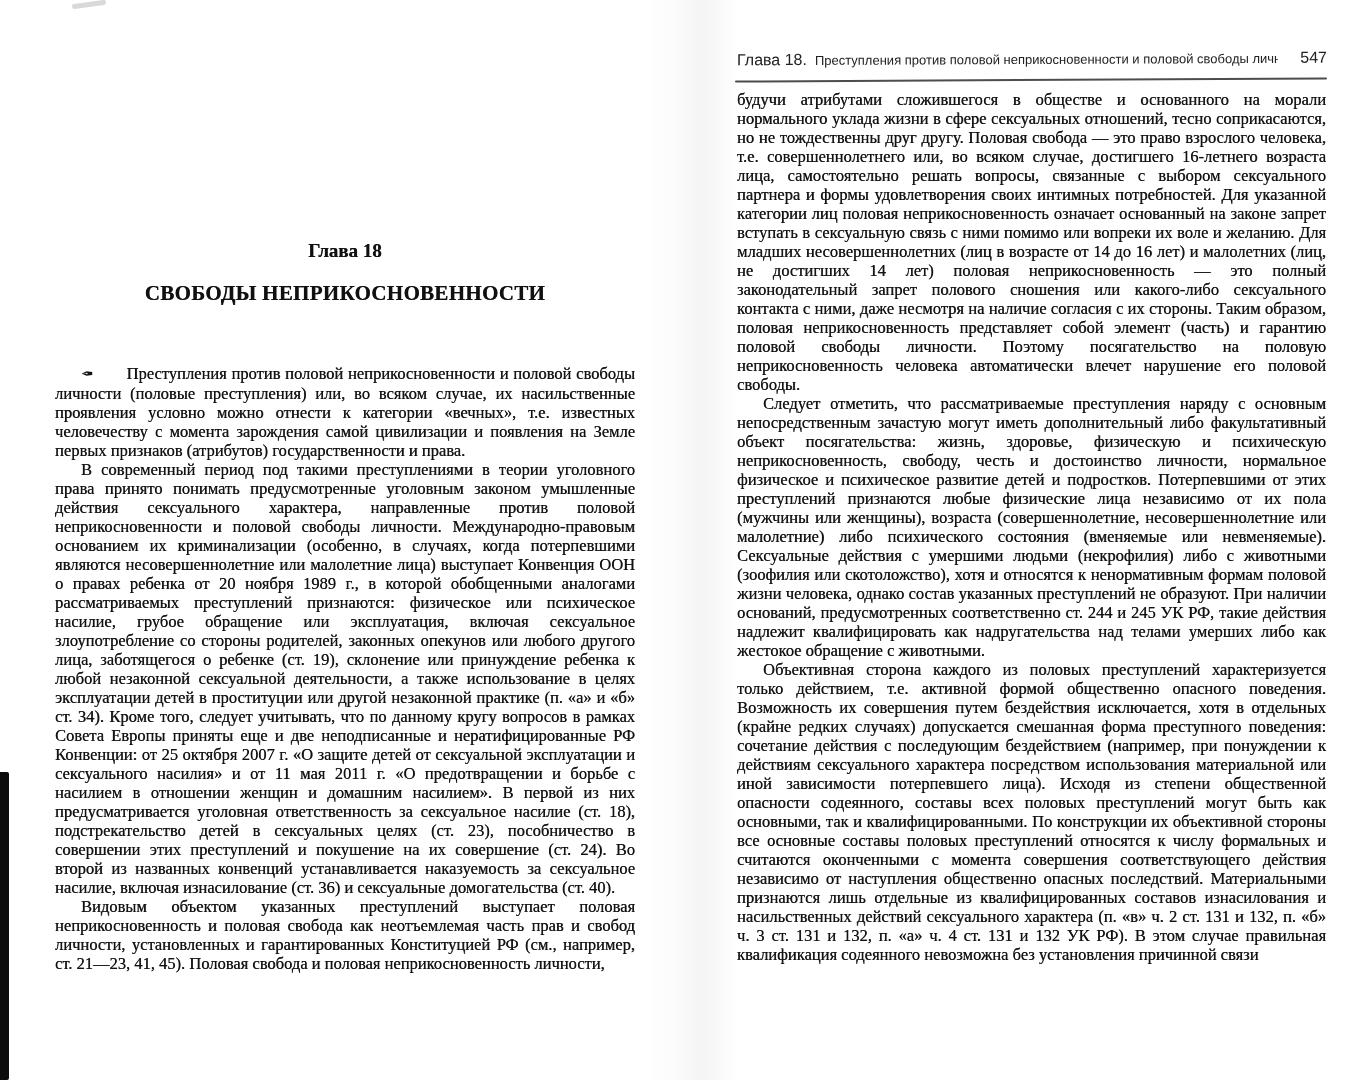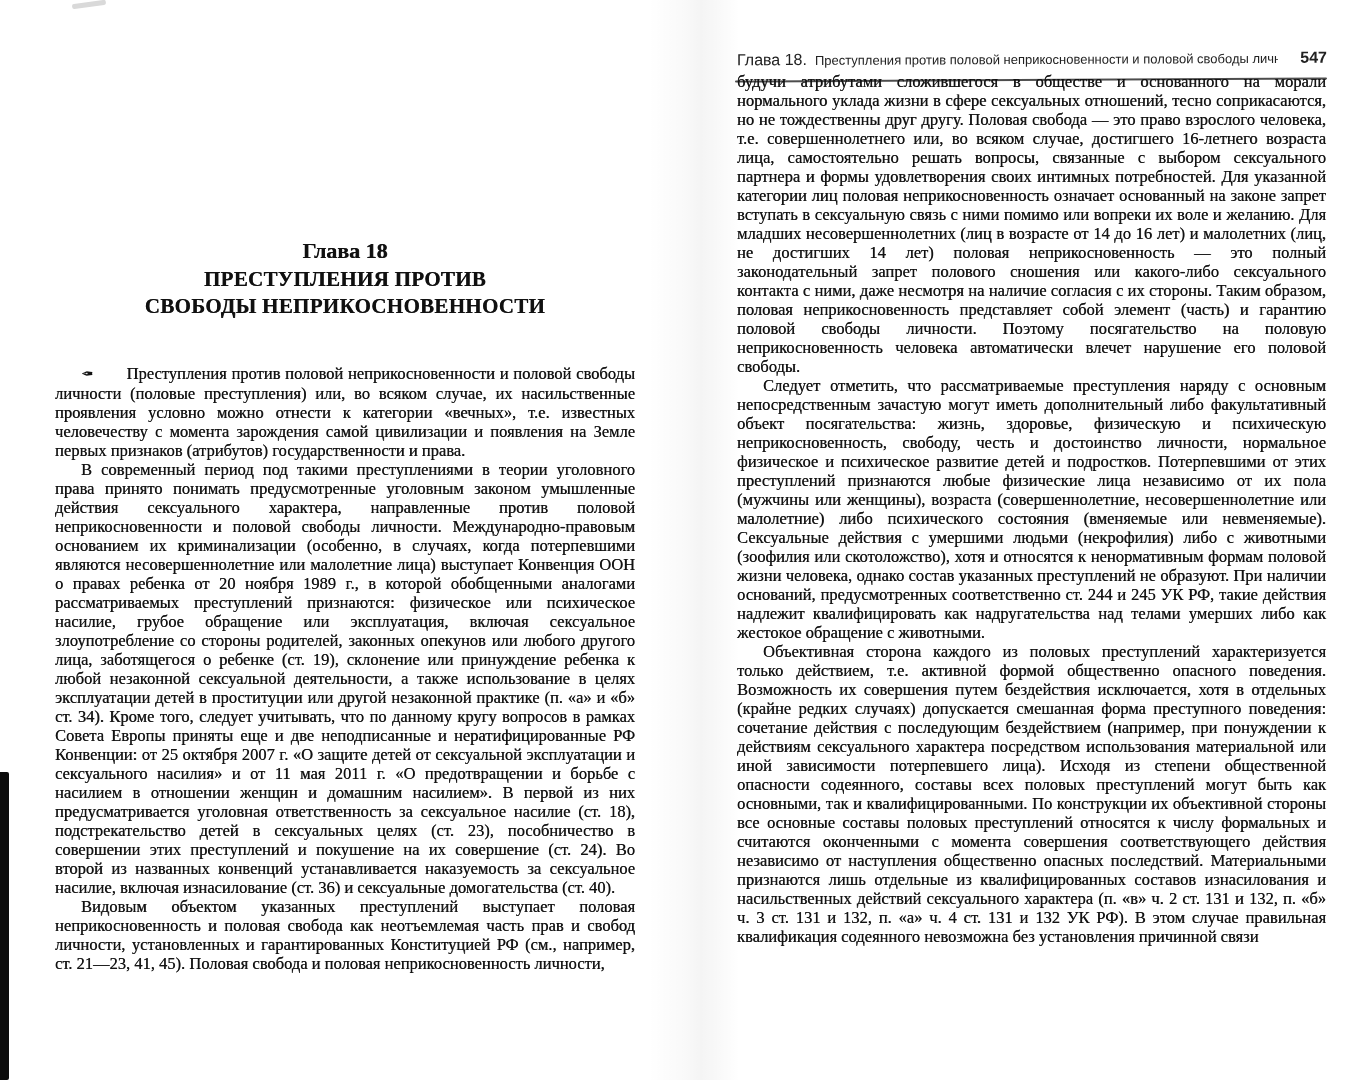--- a/index.html
+++ b/index.html
@@ -48,23 +48,23 @@
   .title-block {
     position: absolute;
     left: 55px; top: 238px;
     width: 580px;
     text-align: center;
     font-weight: bold;
     color: #101010;
     text-shadow: 0.3px 0 0 rgba(16,16,16,0.85);
   }
   .chapter-number {
-    font-size: 22px;
+    font-size: 19px;
     line-height: 26px;
-    margin-bottom: 2px;
+    margin-bottom: 16px;
   }
   .chapter-title-line {
     font-size: 21px;
     line-height: 27px;
     letter-spacing: 0.3px;
   }
 
   .body-col p {
     margin: 0;
     text-align: justify;
@@ -107,50 +107,49 @@
     text-align: right;
   }
   .running-title {
     font-size: 13px;
     flex: 1 1 auto;
     white-space: nowrap;
     overflow: hidden;
   }
   .page-number {
     font-size: 16px;
-    font-weight: bold;
+    font-weight: normal;
     margin-left: 22px;
   }
   .header-rule {
     position: absolute;
     left: 735px; top: 79px;
     width: 592px; height: 2px;
     background: #4d4d4d;
     transform: rotate(-0.3deg);
     border-radius: 1px;
   }
   .right-body {
     position: absolute;
-    left: 737px; top: 72px;
+    left: 737px; top: 90px;
     width: 589px;
   }
 </style>
 </head>
 <body>
 
 <div id="spread">
 
   <div class="gutter"></div>
   <div class="scan-edge"></div>
   <div class="scan-artifact"></div>
 
   <div>
     <div class="title-block">
       <div class="chapter-number">Глава 18</div>
-      <div class="chapter-title-line">ПРЕСТУПЛЕНИЯ ПРОТИВ</div>
       <div class="chapter-title-line">СВОБОДЫ НЕПРИКОСНОВЕННОСТИ</div>
     </div>
 
     <div class="left-body body-col">
       <p><span class="pen-icon">✒</span><span>Преступления против половой неприкосновенности и половой свободы личности (половые преступления) или, во всяком случае, их насильственные проявления условно можно отнести к категории «вечных», т.е. известных человечеству с момента зарождения самой цивилизации и появления на Земле первых признаков (атрибутов) государственности и права.</span></p>
       <p>В современный период под такими преступлениями в теории уголовного права принято понимать предусмотренные уголовным законом умышленные действия сексуального характера, направленные против половой неприкосновенности и половой свободы личности. Международно-правовым основанием их криминализации (особенно, в случаях, когда потерпевшими являются несовершеннолетние или малолетние лица) выступает Конвенция ООН о правах ребенка от 20 ноября 1989 г., в которой обобщенными аналогами рассматриваемых преступлений признаются: физическое или психическое насилие, грубое обращение или эксплуатация, включая сексуальное злоупотребление со стороны родителей, законных опекунов или любого другого лица, заботящегося о ребенке (ст. 19), склонение или принуждение ребенка к любой незаконной сексуальной деятельности, а также использование в целях эксплуатации детей в проституции или другой незаконной практике (п. «а» и «б» ст. 34). Кроме того, следует учитывать, что по данному кругу вопросов в рамках Совета Европы приняты еще и две неподписанные и нератифицированные РФ Конвенции: от 25 октября 2007 г. «О защите детей от сексуальной эксплуатации и сексуального насилия» и от 11 мая 2011 г. «О предотвращении и борьбе с насилием в отношении женщин и домашним насилием». В первой из них предусматривается уголовная ответственность за сексуальное насилие (ст. 18), подстрекательство детей в сексуальных целях (ст. 23), пособничество в совершении этих преступлений и покушение на их совершение (ст. 24). Во второй из названных конвенций устанавливается наказуемость за сексуальное насилие, включая изнасилование (ст. 36) и сексуальные домогательства (ст. 40).</p>
       <p>Видовым объектом указанных преступлений выступает половая неприкосновенность и половая свобода как неотъемлемая часть прав и свобод личности, установленных и гарантированных Конституцией РФ (см., например, ст. 21—23, 41, 45). Половая свобода и половая неприкосновенность личности,</p>
     </div>
   </div>
 

